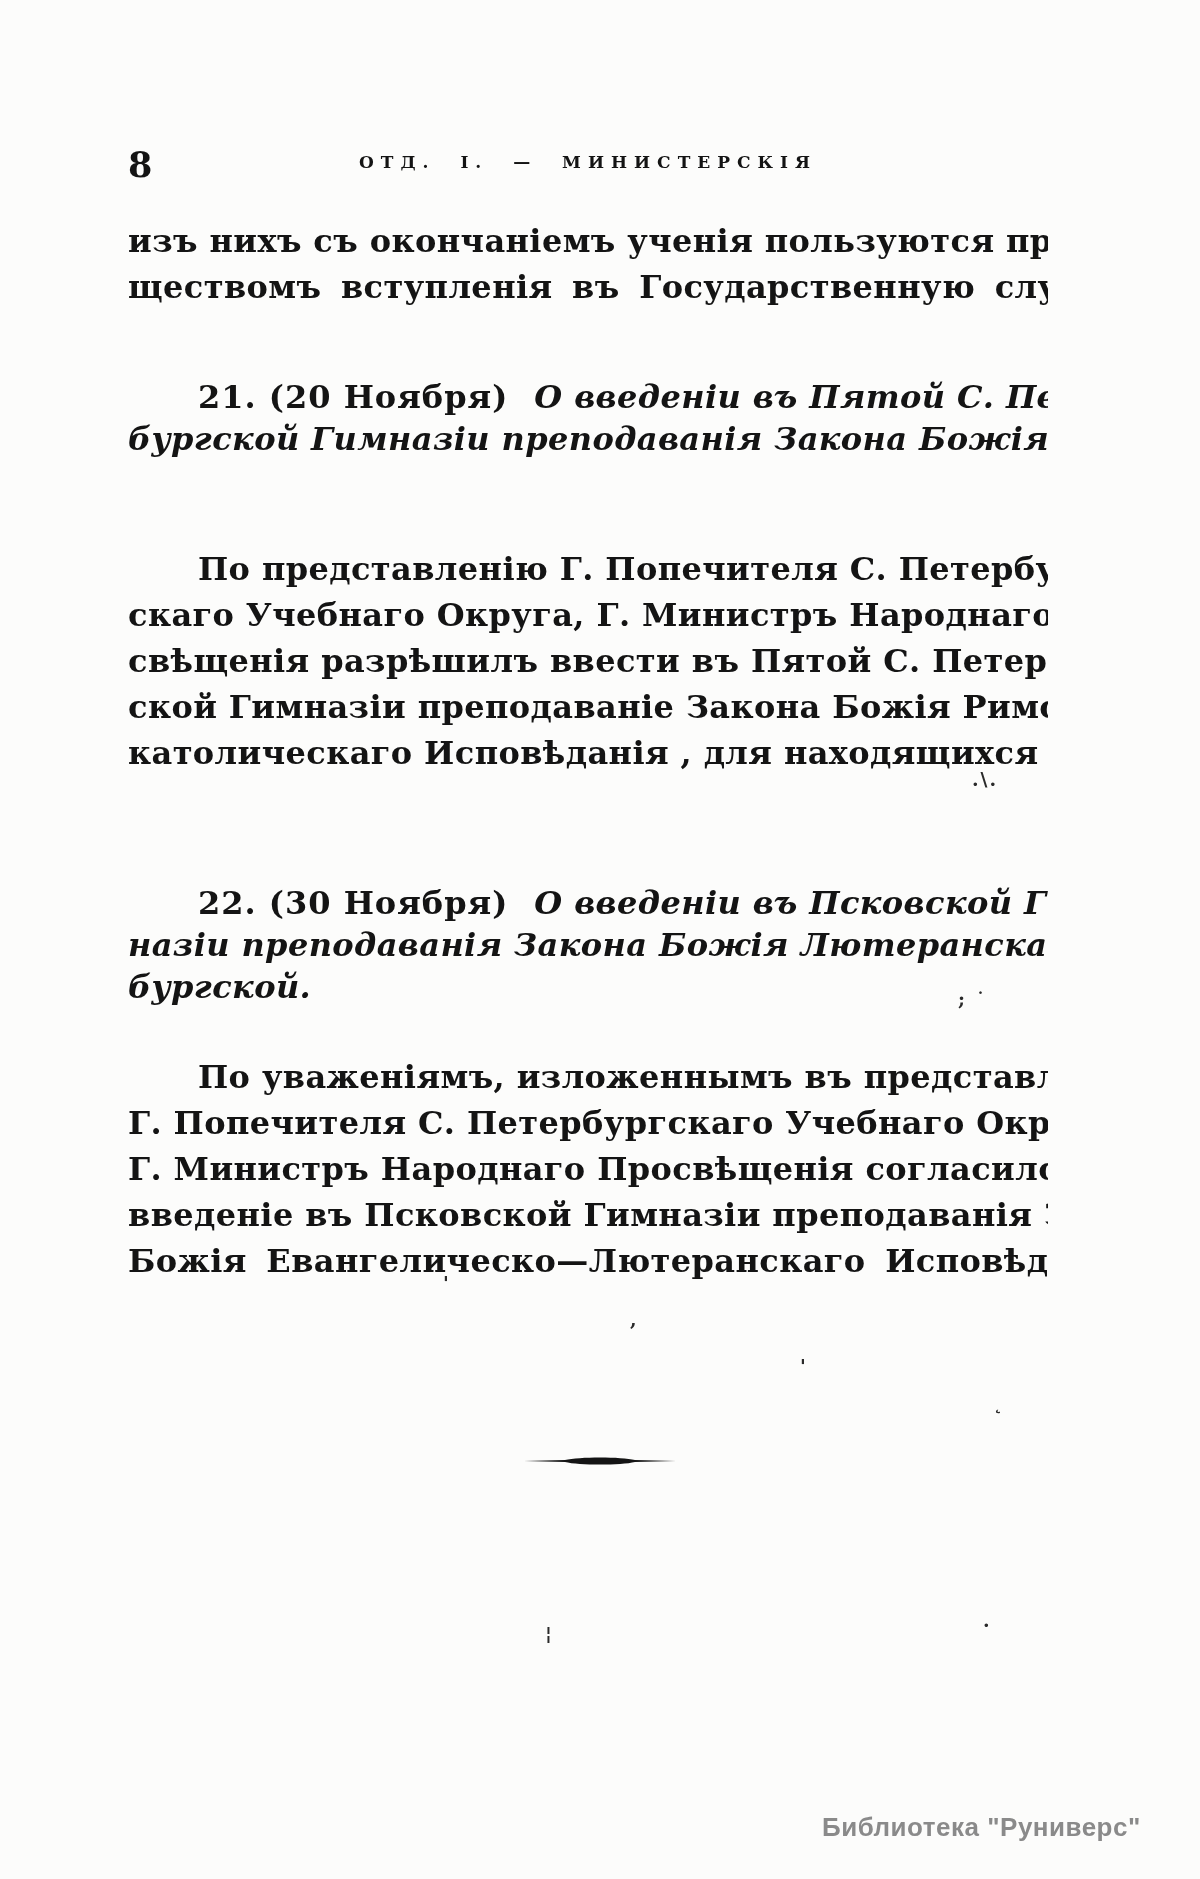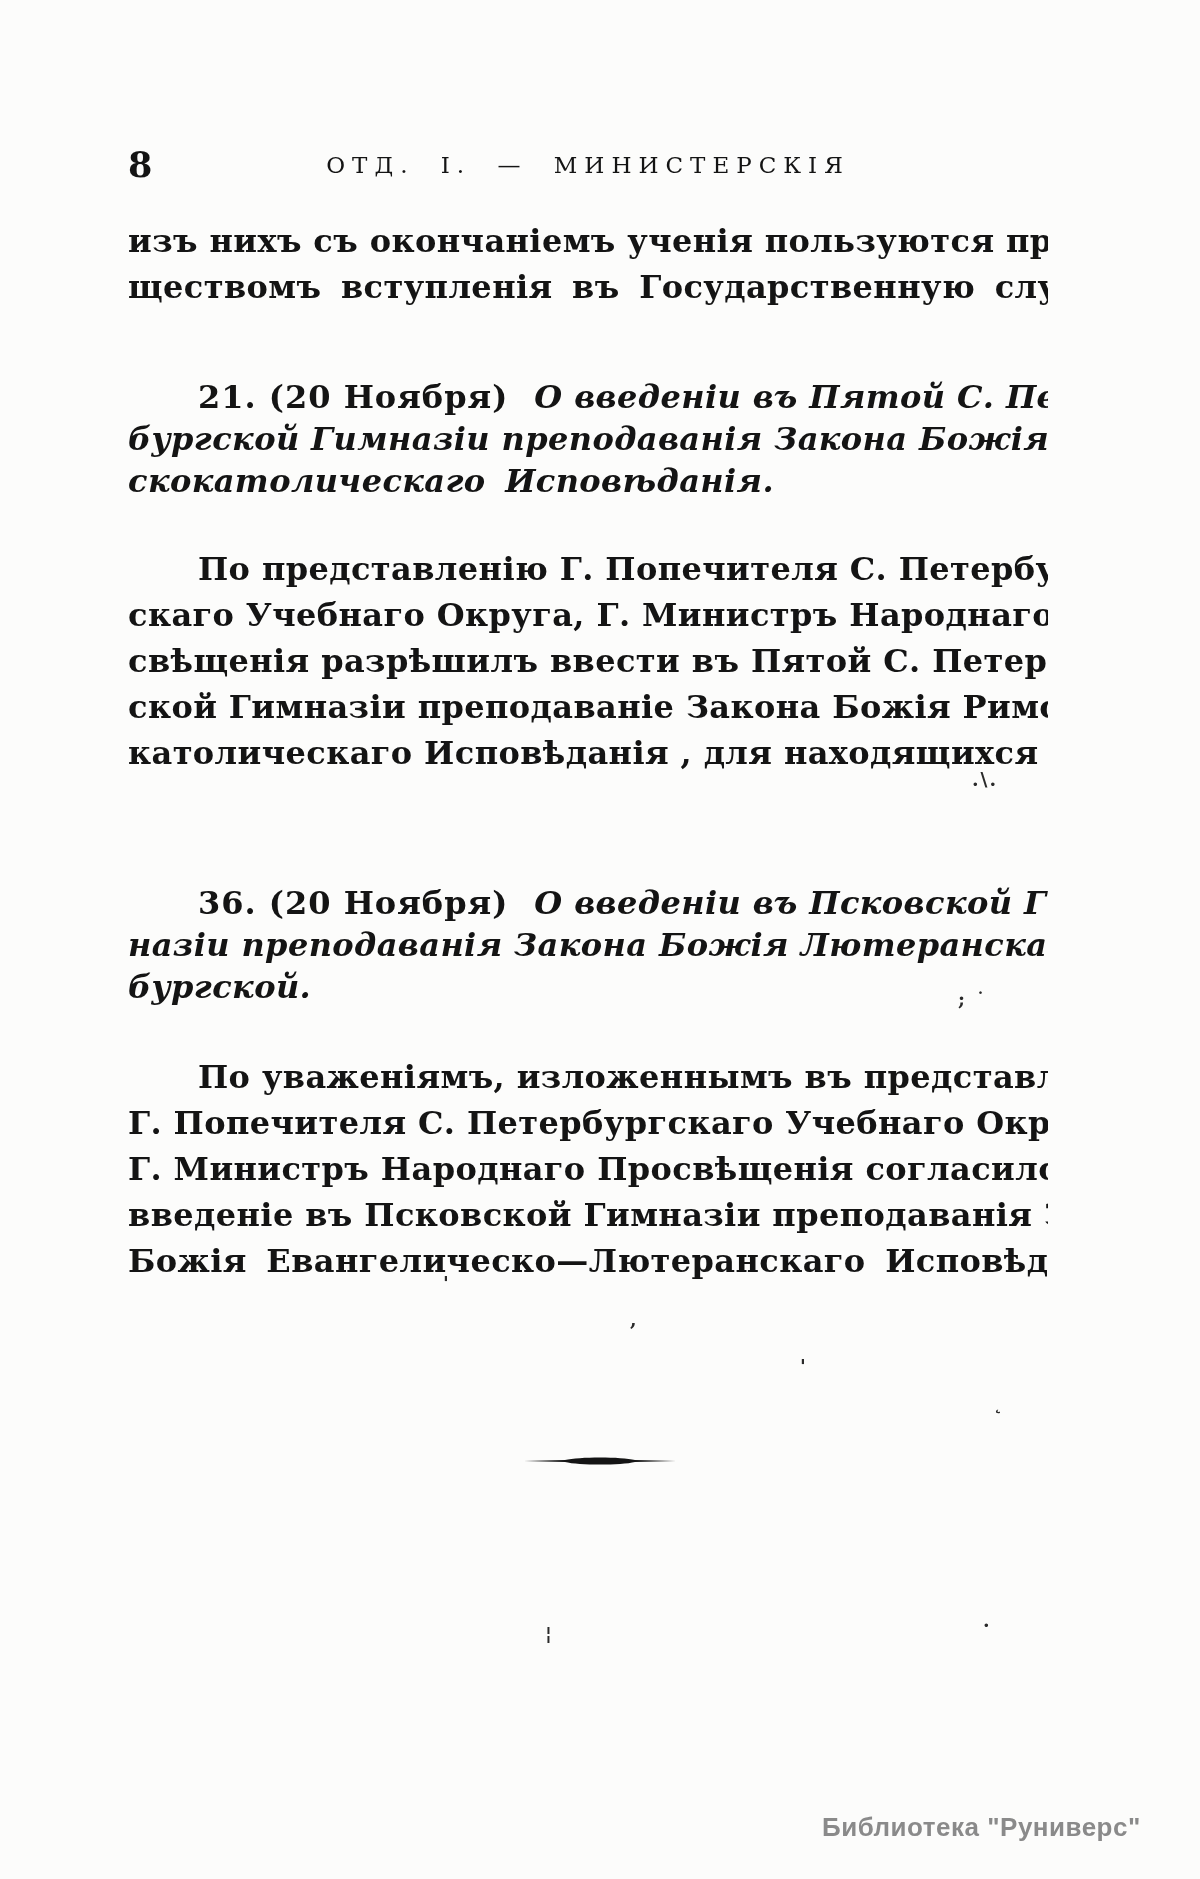--- a/index.html
+++ b/index.html
@@ -15,21 +15,21 @@
   }
   .pageno {
     position: absolute;
     left: 128px; top: 144px;
     font-size: 35px; font-weight: 700;
   }
   .runhead {
     position: absolute;
     left: 128px; top: 152px; width: 920px;
     text-align: center;
-    font-size: 23px; font-weight: 400;
+    font-size: 17px; font-weight: 700;
     letter-spacing: 7px; word-spacing: 12px;
     white-space: nowrap;
   }
   .block {
     position: absolute;
     left: 128px; width: 920px;
     font-size: 32px; font-weight: 700;
     letter-spacing: 0.4px;
   }
   .line {
@@ -80,33 +80,32 @@
   <div class="runhead">ОТД. I. — МИНИСТЕРСКІЯ</div>
 
   <div class="block" style="top:222px;">
     <div class="line">изъ нихъ съ окончаніемъ ученія пользуются преиму—</div>
     <div class="line last">ществомъ вступленія въ Государственную службу.</div>
   </div>
 
   <div class="block heading" style="top:378px;">
     <div class="line indent"><span class="prefix">21. (20 Ноября)</span><span>О введеніи въ Пятой С. Петер-</span></div>
     <div class="line">бургской Гимназіи преподаванія Закона Божія Рим-</div>
-    <div class="line last">скокатолическаго Исповѣданія.</div>
   </div>
 
   <div class="block" style="top:550px;">
     <div class="line indent">По представленію Г. Попечителя С. Петербург-</div>
     <div class="line">скаго Учебнаго Округа, Г. Министръ Народнаго Про-</div>
     <div class="line">свѣщенія разрѣшилъ ввести въ Пятой С. Петербург-</div>
     <div class="line">ской Гимназіи преподаваніе Закона Божія Римско-</div>
     <div class="line">католическаго Исповѣданія , для находящихся въ</div>
   </div>
 
   <div class="block heading" style="top:884px;">
-    <div class="line indent"><span class="prefix">36. (20 Ноября)</span><span>О введеніи въ Псковской Гим-</span></div>
+    <div class="line indent"><span class="prefix">22. (30 Ноября)</span><span>О введеніи въ Псковской Гим-</span></div>
     <div class="line">назіи преподаванія Закона Божія Лютеранскаго Испо-</div>
     <div class="line last">бургской.</div>
   </div>
 
   <div class="block" style="top:1058px;">
     <div class="line indent">По уваженіямъ, изложеннымъ въ представленіи</div>
     <div class="line">Г. Попечителя С. Петербургскаго Учебнаго Округа,</div>
     <div class="line">Г. Министръ Народнаго Просвѣщенія согласился на</div>
     <div class="line">введеніе въ Псковской Гимназіи преподаванія Закона</div>
     <div class="line last">Божія Евангелическо—Лютеранскаго Исповѣданія.</div>

